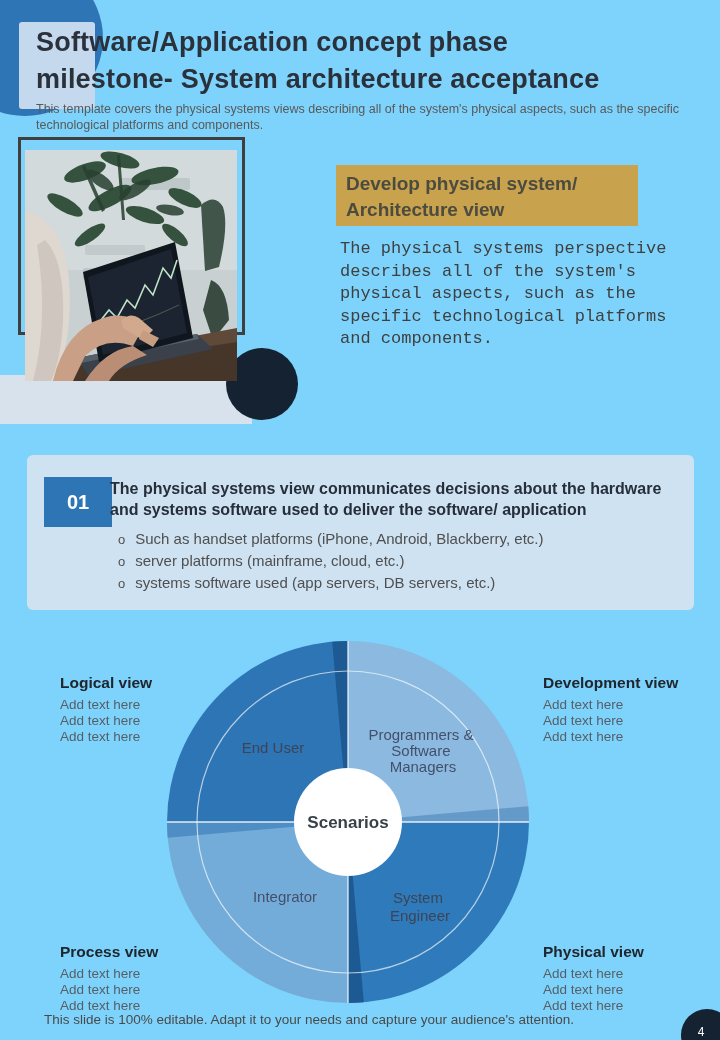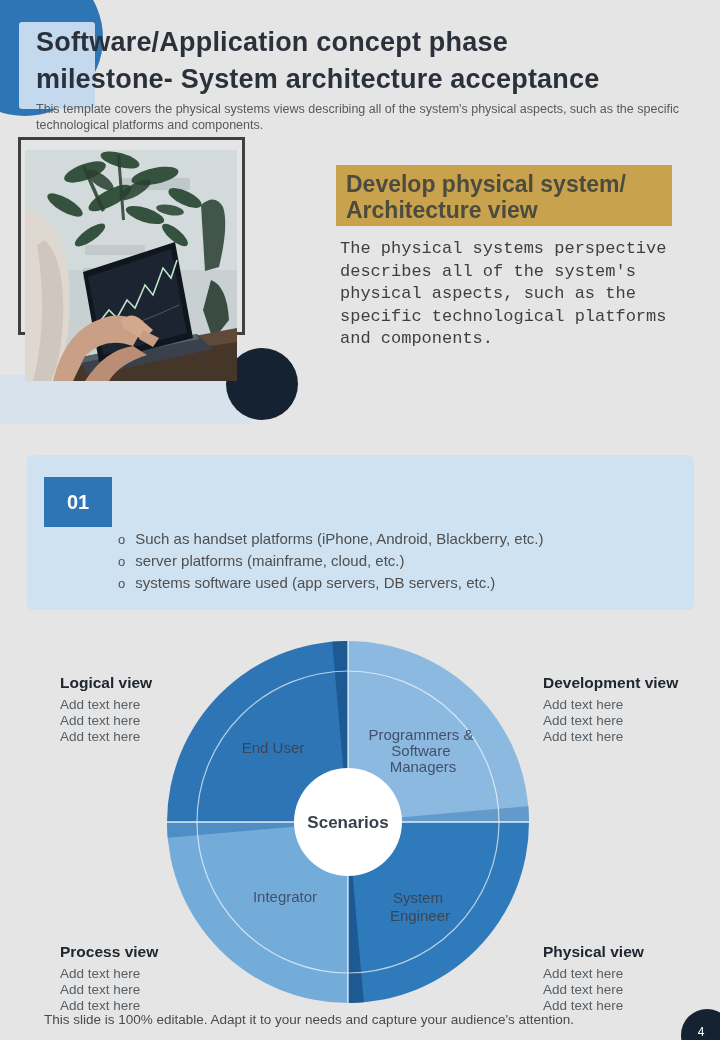--- a/index.html
+++ b/index.html
@@ -1,40 +1,40 @@
 <!DOCTYPE html>
 <html><head>
 <meta charset="utf-8">
 <style>
   html,body{margin:0;padding:0;background:#888;}
   .page{
-    position:relative;width:720px;height:1040px;background:#e5e5e5;
+    position:relative;width:720px;height:1040px;background:#7dd3fc;
     overflow:hidden;font-family:"Liberation Sans",sans-serif;margin:0 auto;
   }
   
   .deco-circle-tl{position:absolute;left:-53px;top:-40px;width:156px;height:156px;
     border-radius:50%;background:#2e75b6;}
   .deco-square-tl{position:absolute;left:19px;top:22px;width:76px;height:87px;
     background:#c4d9ee;border-radius:3px;}
   
   .title{position:absolute;left:36px;top:24px;width:668px;
     font-size:27px;font-weight:bold;color:#2b313b;line-height:37px;letter-spacing:.2px;}
   .subtitle{position:absolute;left:36px;top:102px;width:652px;
     font-size:12.5px;color:#595959;line-height:15.5px;}
   
   .photo-frame{position:absolute;left:18px;top:137px;width:227px;height:198px;
     border:3px solid #3f3f3f;box-sizing:border-box;background:transparent;}
   .photo{position:absolute;left:25px;top:150px;width:212px;height:231px;}
   .deco-band{position:absolute;left:0;top:375px;width:252px;height:49px;background:#d8e2ed;}
   .deco-circle-photo{position:absolute;left:226px;top:348px;width:72px;height:72px;
     border-radius:50%;background:#152231;}
   
-  .callout-head{position:absolute;left:336px;top:165px;width:336px;height:61px;
+  .callout-head{position:absolute;left:336px;top:165px;width:302px;height:61px;
     background:#c8a24d;box-sizing:border-box;padding:6px 10px 0 10px;
-    font-size:23px;font-weight:bold;color:#4c4b40;line-height:26px;}
+    font-size:19px;font-weight:bold;color:#4c4b40;line-height:26px;}
   .callout-body{position:absolute;left:340px;top:238px;width:356px;
     font-size:17px;color:#3f3f3f;line-height:22.5px;font-family:Liberation Mono, monospace;}
   
   .point-box{position:absolute;left:27px;top:455px;width:667px;height:155px;
     background:#cfe2f2;border-radius:6px;}
   .point-badge{position:absolute;left:44px;top:477px;width:68px;height:50px;
     background:#2e75b6;color:#ffffff;font-size:20px;font-weight:bold;
     display:flex;align-items:center;justify-content:center;}
   .point-heading{position:absolute;left:110px;top:478px;width:575px;
     font-size:16px;font-weight:bold;color:#262e39;line-height:21px;}
@@ -129,20 +129,21 @@
   </svg>
 
   <div class="callout-head">
     <div>Develop physical system/</div>
     <div>Architecture view</div>
   </div>
   <div class="callout-body">The physical systems perspective describes all of the system's physical aspects, such as the specific technological platforms and components.</div>
 
   <div class="point-box"></div>
   <div class="point-badge">01</div>
+  <div class="point-heading">The physical systems view communicates decisions about the hardware and systems software used to deliver the software/ application</div>
   <ul class="point-bullets">
     <li>Such as handset platforms (iPhone, Android, Blackberry, etc.)</li>
     <li>server platforms (mainframe, cloud, etc.)</li>
     <li>systems software used (app servers, DB servers, etc.)</li>
   </ul>
 
   <svg class="pie-svg" viewBox="0 0 380 380">
 
     <path d="M9,190 A181,181 0 0 1 190,9 L190,190 Z" fill="#2e75b6"></path>
     <path d="M190,9 A181,181 0 0 1 371,190 L190,190 Z" fill="#8bb9e0"></path>

